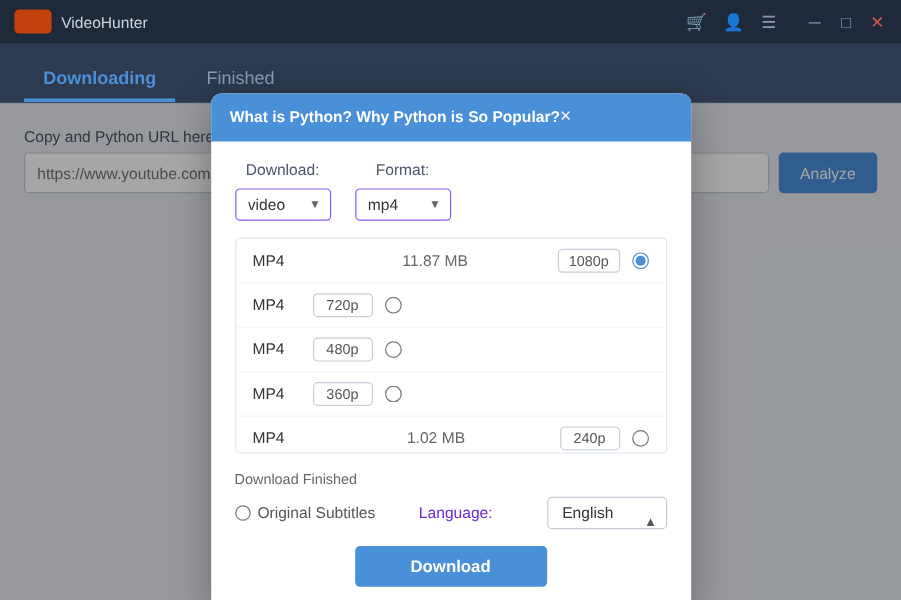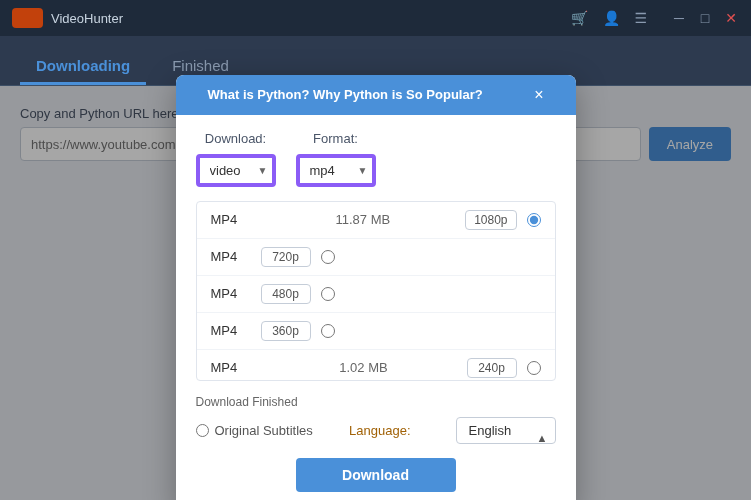--- a/index.html
+++ b/index.html
@@ -145,24 +145,23 @@
       background: white;
       border-radius: 8px;
       width: 400px;
       padding-bottom: 20px;
       box-shadow: 0 8px 32px rgba(0,0,0,0.3);
       position: relative;
     }
     .dialog-header {
       background: #4a90d9;
       border-radius: 8px 8px 0 0;
-      padding: 12px 32px;
-      display: flex;
-      align-items: center;
-      justify-content: space-between;
+      padding: 12px 16px;
+      display: flex;
+      align-items: center;
     }
     .dialog-title {
       color: white;
       font-size: 13px;
       font-weight: 600;
     }
     .dialog-close {
       color: white;
       font-size: 16px;
       cursor: pointer;
@@ -190,21 +189,21 @@
     .field-label {
       font-size: 13px;
       color: #4a5568;
     }
     .select-wrapper {
       position: relative;
       display: inline-flex;
       align-items: center;
     }
     .select-wrapper select {
-      border: 4px solid #8b5cf6;
+      border: 1px solid #8b5cf6;
       border-radius: 4px;
       padding: 5px 24px 5px 10px;
       font-size: 13px;
       color: #333;
       background: white;
       appearance: none;
       -webkit-appearance: none;
       cursor: pointer;
       min-width: 80px;
     }
@@ -294,21 +293,21 @@
       font-size: 13px;
       color: #555;
     }
     .language-row {
       display: flex;
       align-items: center;
       gap: 8px;
     }
     .lang-label {
       font-size: 13px;
-      color: #a16207;
+      color: #6d28d9;
     }
     .lang-select-wrapper {
       position: relative;
       display: inline-flex;
       align-items: flex-end;
       margin-left: 37px;
     }
     .lang-select-wrapper select {
       border: 1px solid #c5cdd8;
       border-radius: 4px;

